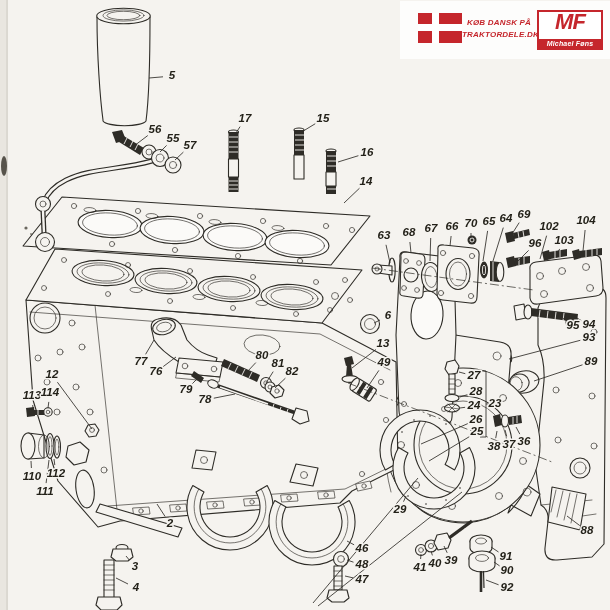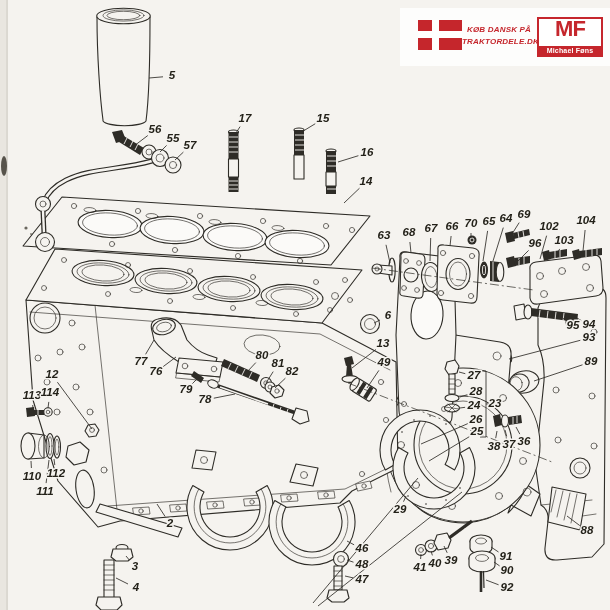--- a/index.html
+++ b/index.html
@@ -13,28 +13,28 @@
   .thin{stroke-width:0.65;}
   .dk{fill:var(--ink);stroke:none;}
   .tick{stroke:var(--paper);stroke-width:0.9;fill:none;}
   .dash{fill:none;stroke:var(--ink);stroke-width:0.7;stroke-dasharray:9 3 2 3;}
   .leader{fill:none;stroke:var(--ink);stroke-width:0.85;}
   .callout-num{font:italic 700 11.5px "Liberation Sans",sans-serif;fill:var(--label);
                text-anchor:middle;dominant-baseline:middle;paint-order:stroke;
                stroke:var(--paper);stroke-width:3px;stroke-linejoin:round;}
   .speck{fill:var(--ink);}
   
-  .logo{position:absolute;left:400px;top:8px;width:210px;height:58px;background:#fdfdfc;}
+  .logo{position:absolute;left:400px;top:1px;width:210px;height:58px;background:#fdfdfc;}
   .flag{position:absolute;left:18px;top:12px;width:44px;height:30px;background:var(--red);}
   .flag .cv{position:absolute;left:14px;top:0;width:7px;height:30px;background:#fff;}
   .flag .ch{position:absolute;left:0;top:11px;width:44px;height:7px;background:#fff;}
   .tagline{position:absolute;left:62px;top:16px;width:74px;text-align:center;color:var(--red);
            font-style:italic;font-weight:700;font-size:8px;line-height:1.55;letter-spacing:.2px;white-space:nowrap;}
   .mfbox{position:absolute;left:137px;top:9px;width:62px;height:36px;background:#fff;
-         border:2px solid var(--red);display:flex;flex-direction:column;justify-content:space-between;}
+         border:2px solid var(--red);display:flex;flex-direction:column;justify-content:space-between;font-style:italic;}
   .mf-initials{color:var(--red);font-weight:800;font-size:22px;line-height:0.95;text-align:center;
                letter-spacing:-1px;}
   .mf-name{background:var(--red);color:#fff;font-weight:700;font-size:7px;text-align:center;
            padding:1px 0;letter-spacing:.2px;}
 </style>
 </head>
 <body>
 
 <div class="page">
 <svg width="610" height="610" viewBox="0 0 610 610">

